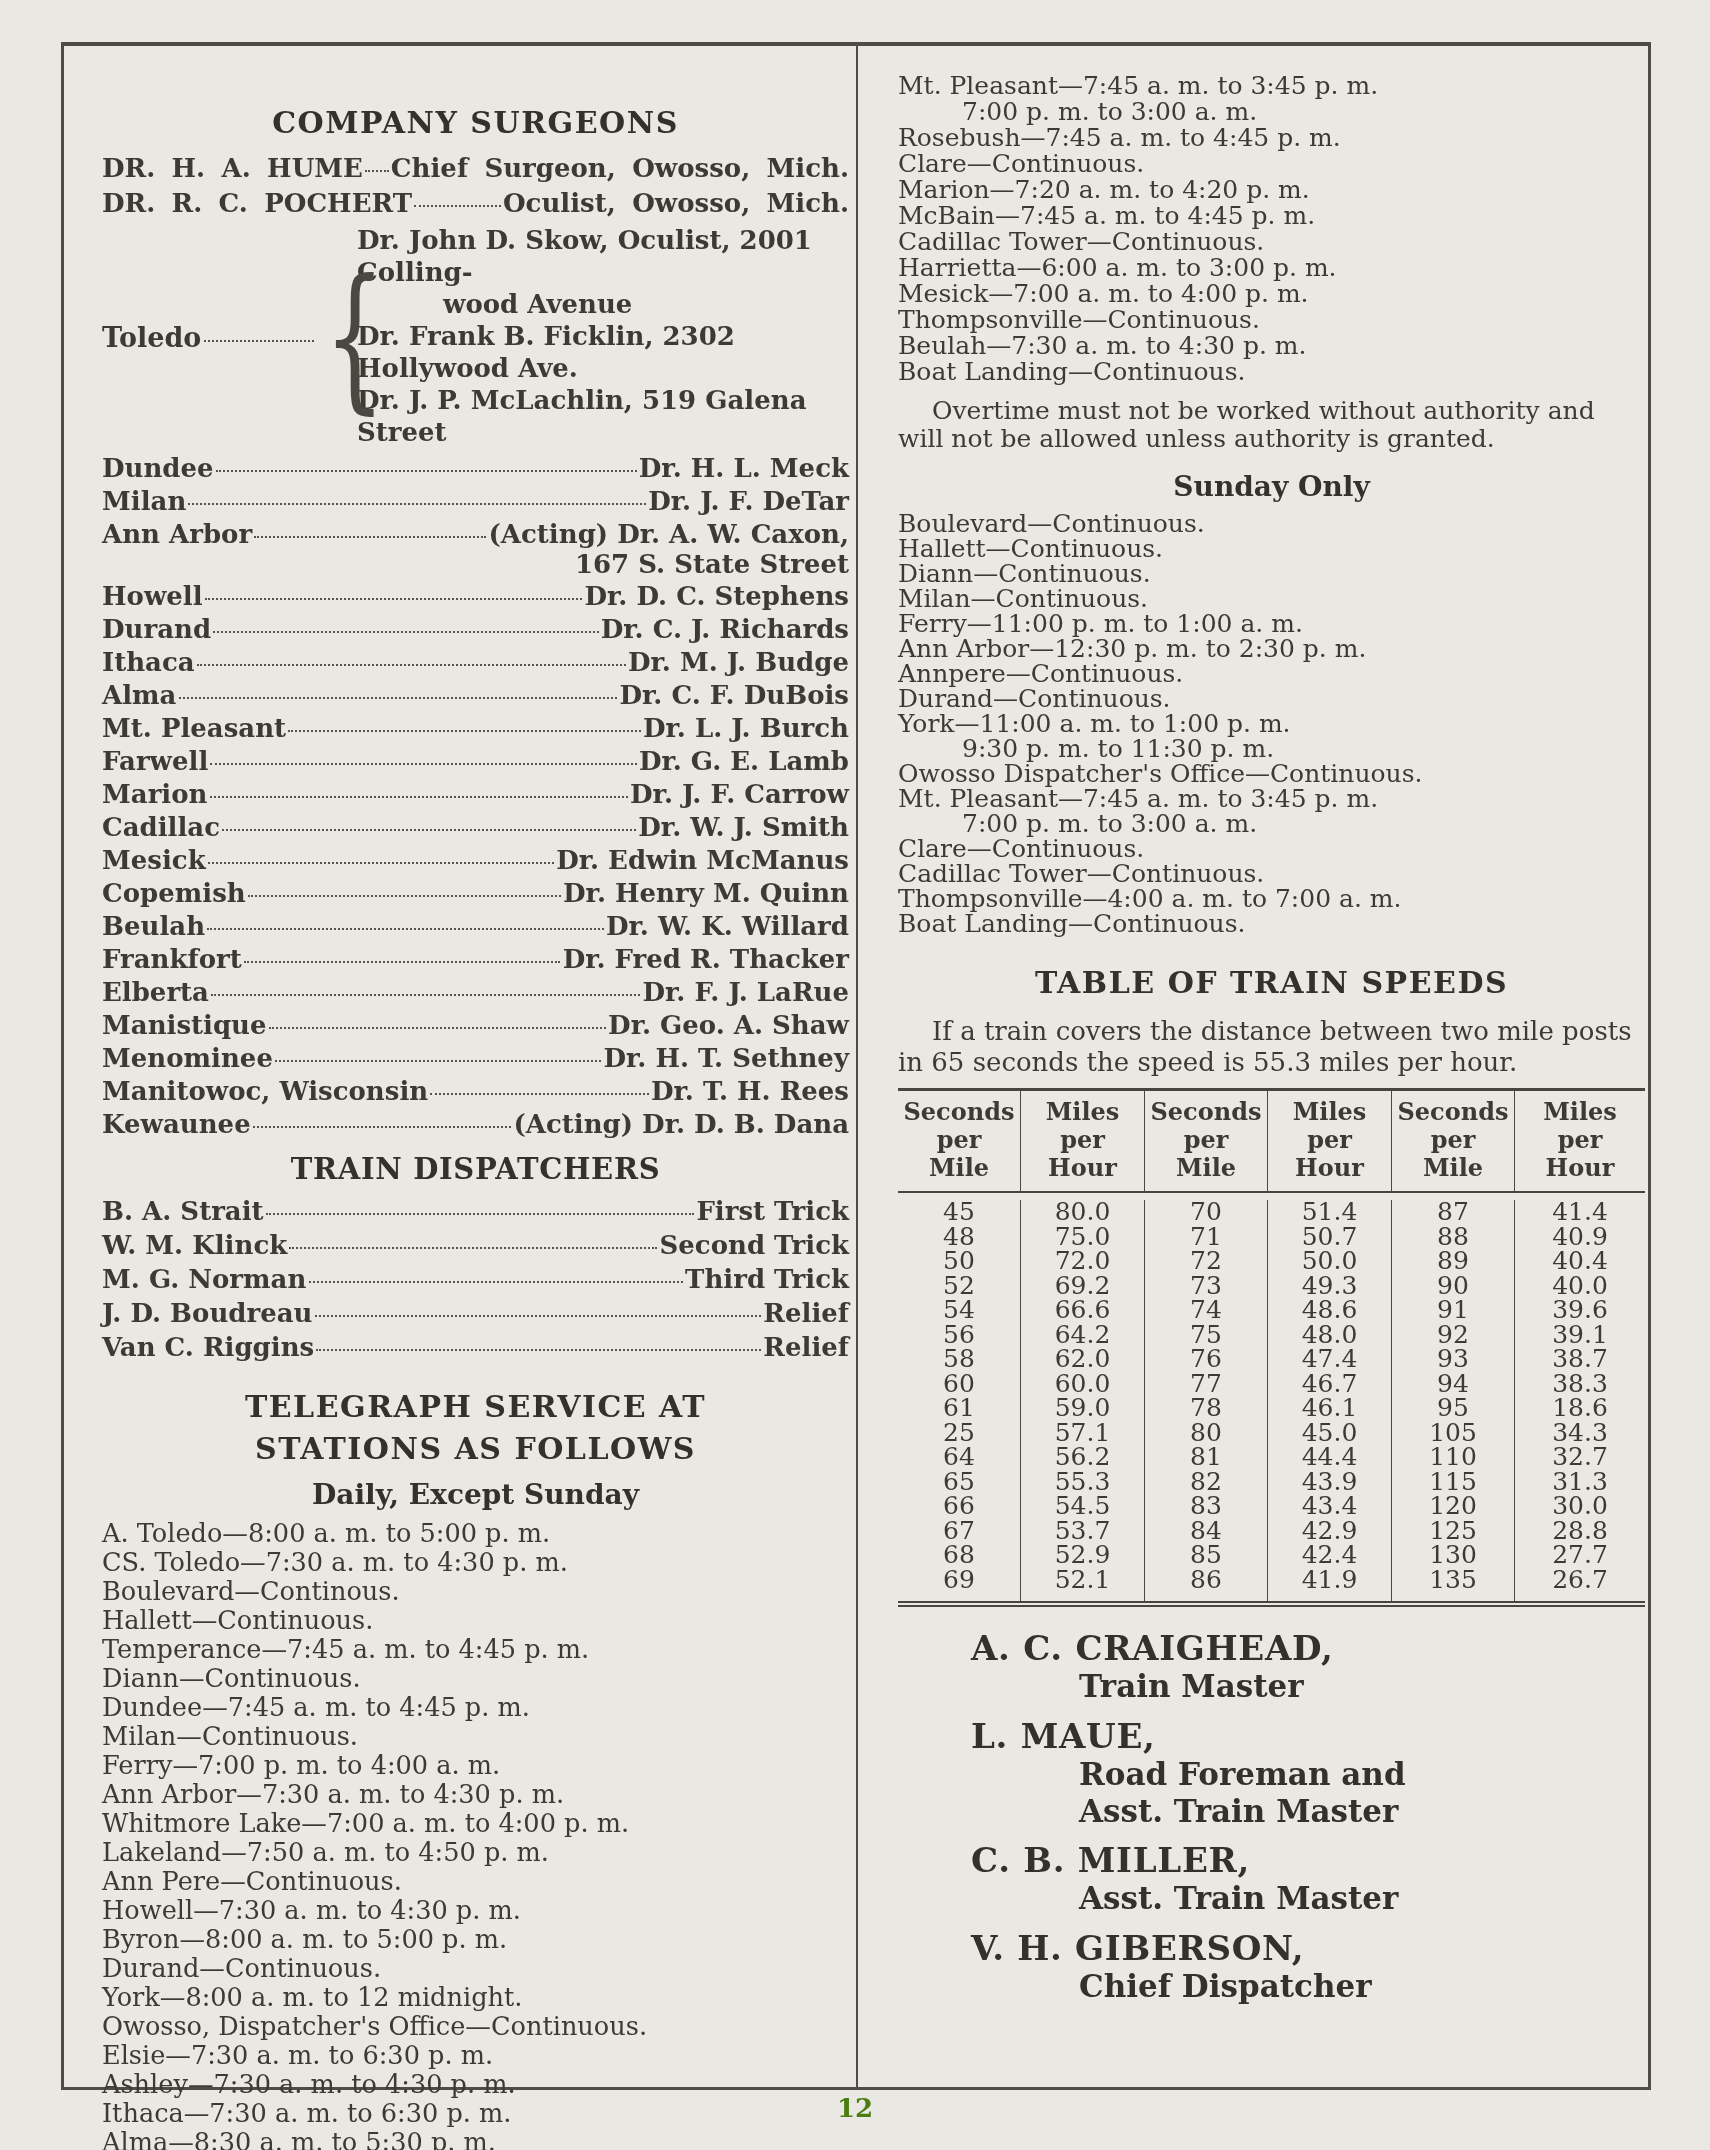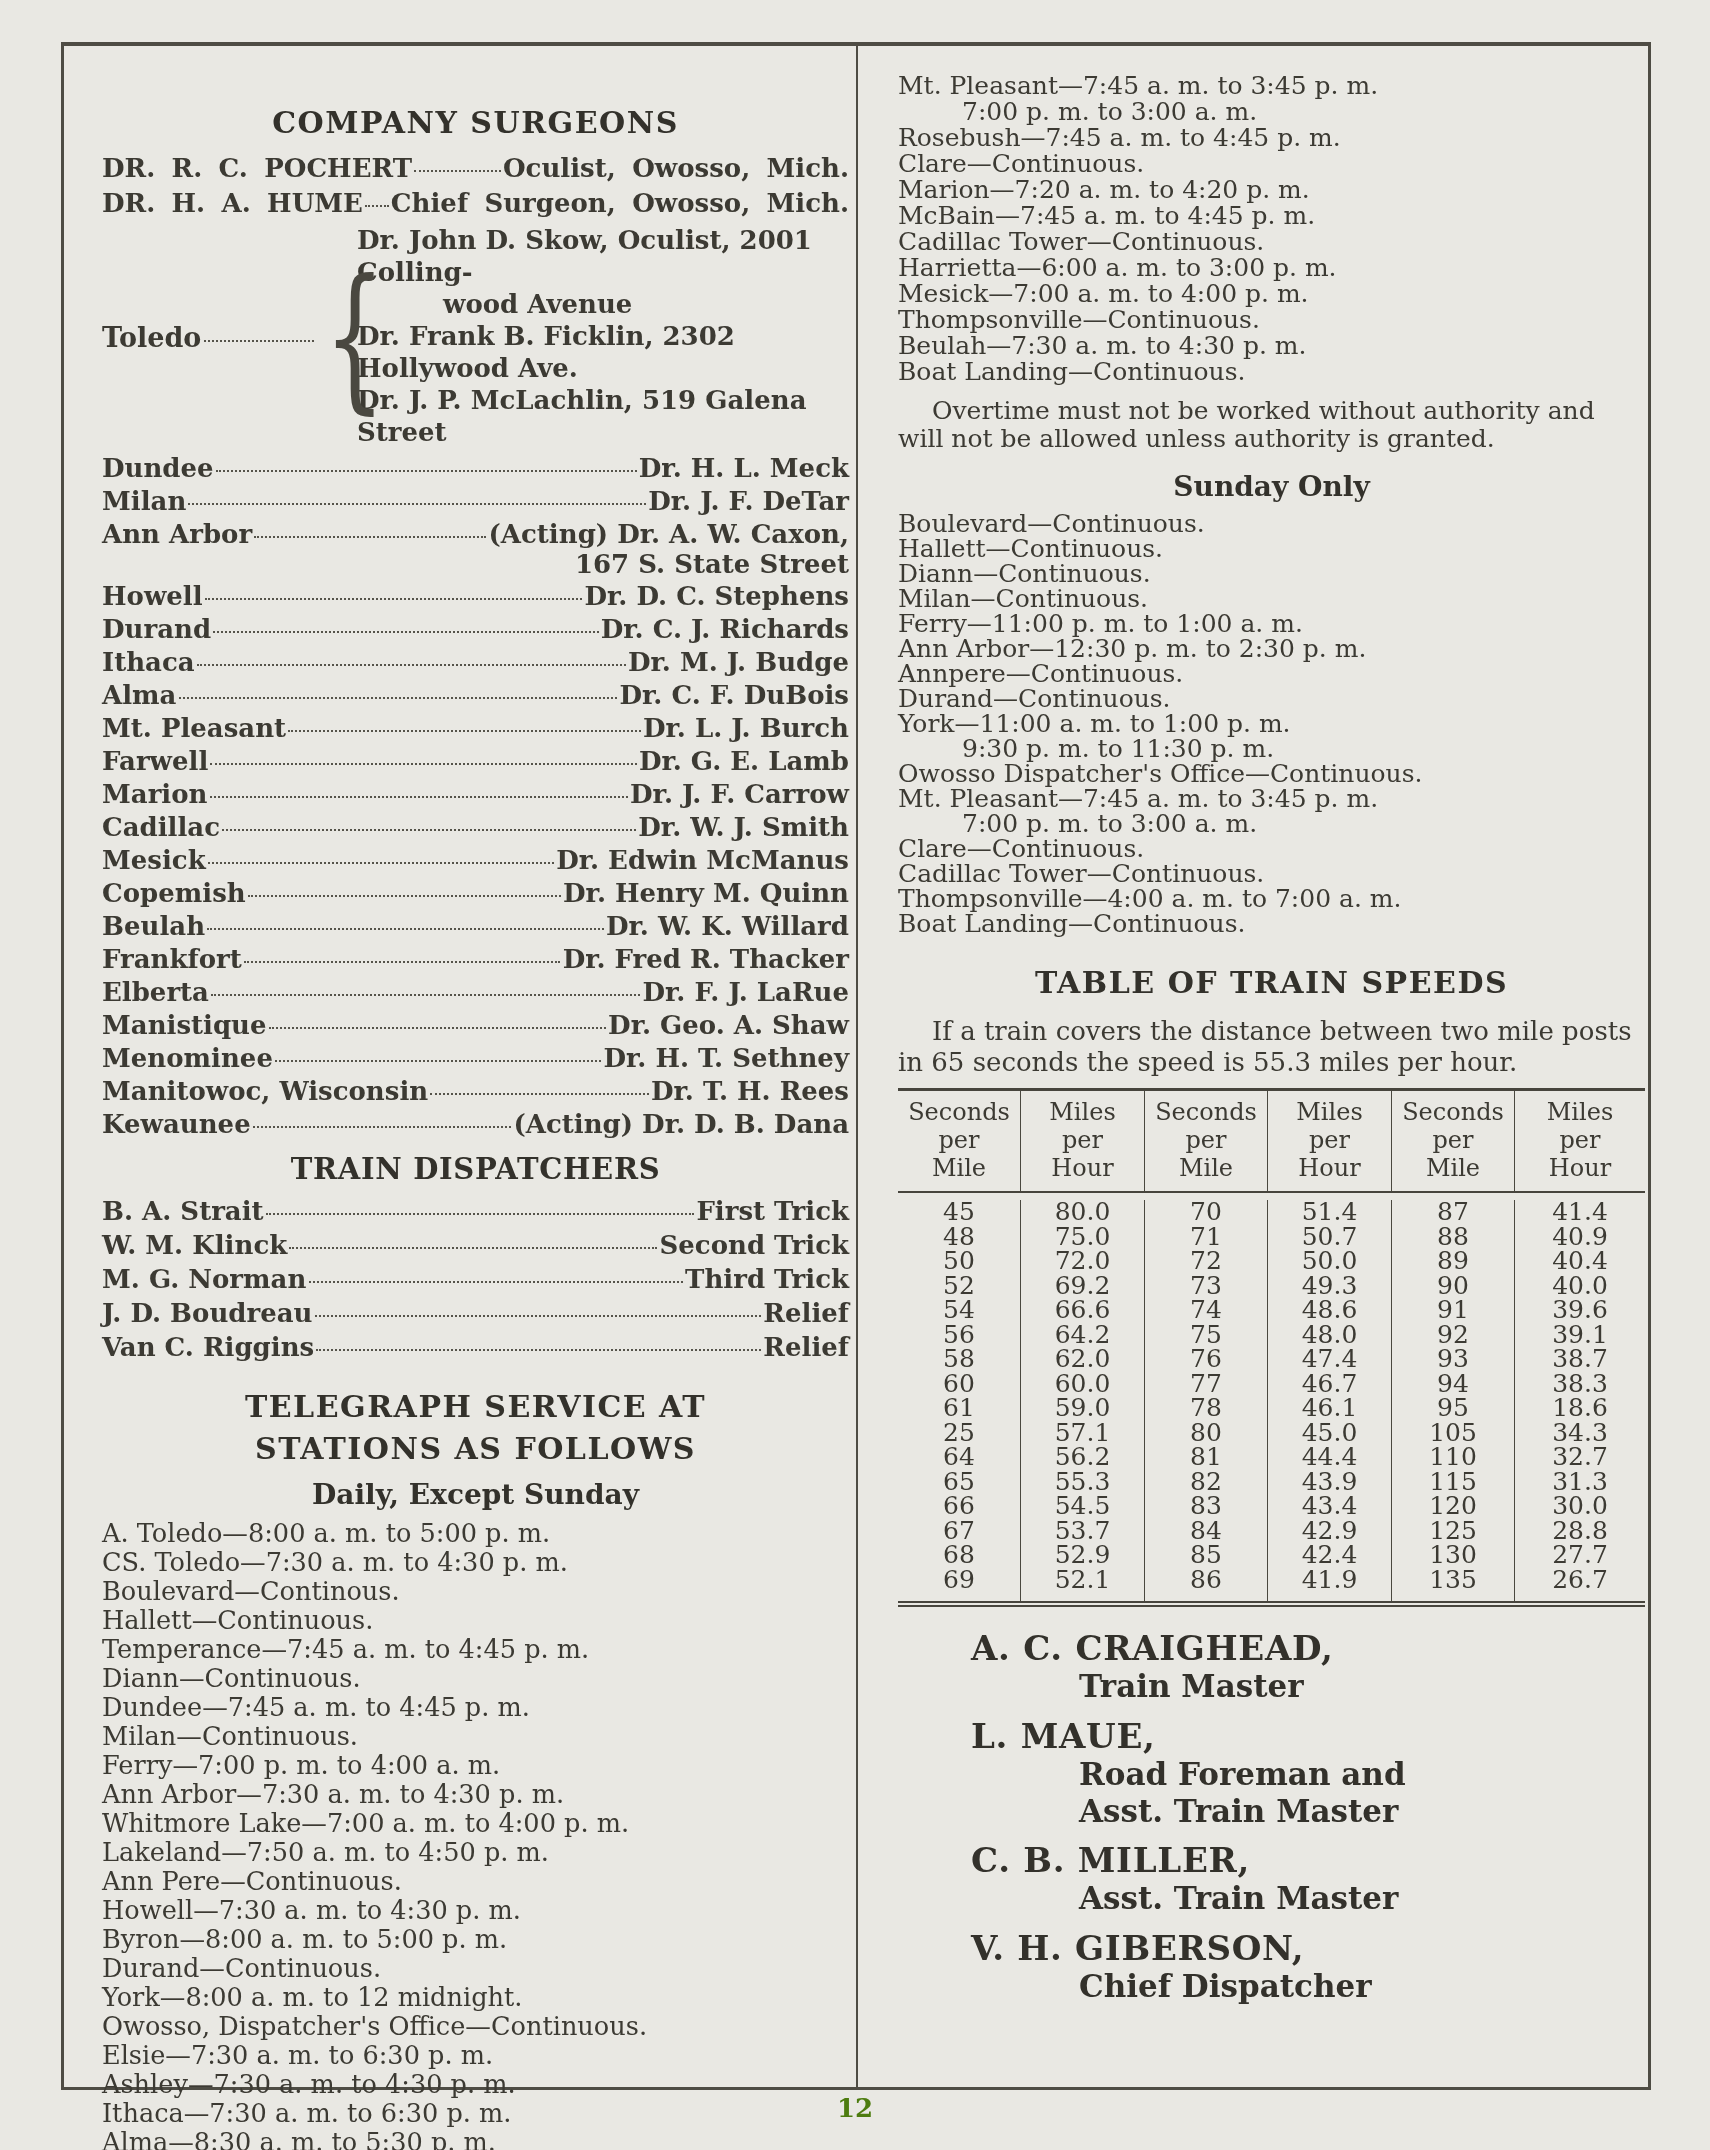--- a/index.html
+++ b/index.html
@@ -61,21 +61,21 @@
   .para{font-size:25px;line-height:28px;margin:11.7px 0 0;text-indent:34px;}
   #sunday-heading{margin:19px 0 10.2px;}
   #sunday-list > div{font-size:25px;line-height:25px;}
   #sunday-list .indent{padding-left:64px;}
 
   #speeds-title{margin-top:26px;}
   #speeds-intro{margin:11.7px 0 0;line-height:31px;font-size:26px;}
 
   .speed-table{margin-top:10.2px;border-top:3.7px solid #47453d;border-bottom:6.6px double #47453d;}
   .thead{display:grid;grid-template-columns:123px 124px 123px 124px 123px 130px;
-         border-bottom:2.9px solid #47453d;}
+         border-bottom:2.9px solid #47453d;font-weight:bold;}
   .thead > div{font-size:24px;line-height:28px;text-align:center;white-space:pre-line;
          padding:7.3px 0 8.8px;border-right:1.5px solid #4a483f;}
   .thead > div:last-child{border-right:none;}
   .tbody{padding-top:7.3px;}
   .trow{display:grid;grid-template-columns:123px 124px 123px 124px 123px 130px;}
   .trow > span{font-size:25px;line-height:24.5px;text-align:center;
          border-right:1.5px solid #4a483f;}
   .trow > span:last-child{border-right:none;}
   .tbody .trow:last-child > span{padding-bottom:8.8px;}
 
@@ -99,28 +99,28 @@
   <div class="rule" id="border-bottom"></div>
   <div class="rule" id="column-divider"></div>
 
   <div class="col" id="col-left">
 
     <h1 class="h-big" style="margin-bottom:7.3px;">COMPANY SURGEONS</h1>
 
     <div class="chiefs">
 
     <div class="lrow">
+        <span class="ll">DR. H. A. HUME</span>
+        <span class="dots"></span>
+        <span class="lr">Chief Surgeon, Owosso, Mich.</span>
+      </div>
+        <div class="lrow">
         <span class="ll">DR. R. C. POCHERT</span>
         <span class="dots"></span>
         <span class="lr">Oculist, Owosso, Mich.</span>
-      </div>
-        <div class="lrow">
-        <span class="ll">DR. H. A. HUME</span>
-        <span class="dots"></span>
-        <span class="lr">Chief Surgeon, Owosso, Mich.</span>
       </div>
       </div>
 
     <div class="toledo">
       <div class="toledo-label">
         <span>Toledo</span>
         <span class="dots"></span>
       </div>
       <div class="toledo-brace">{</div>
       <div class="toledo-docs">

